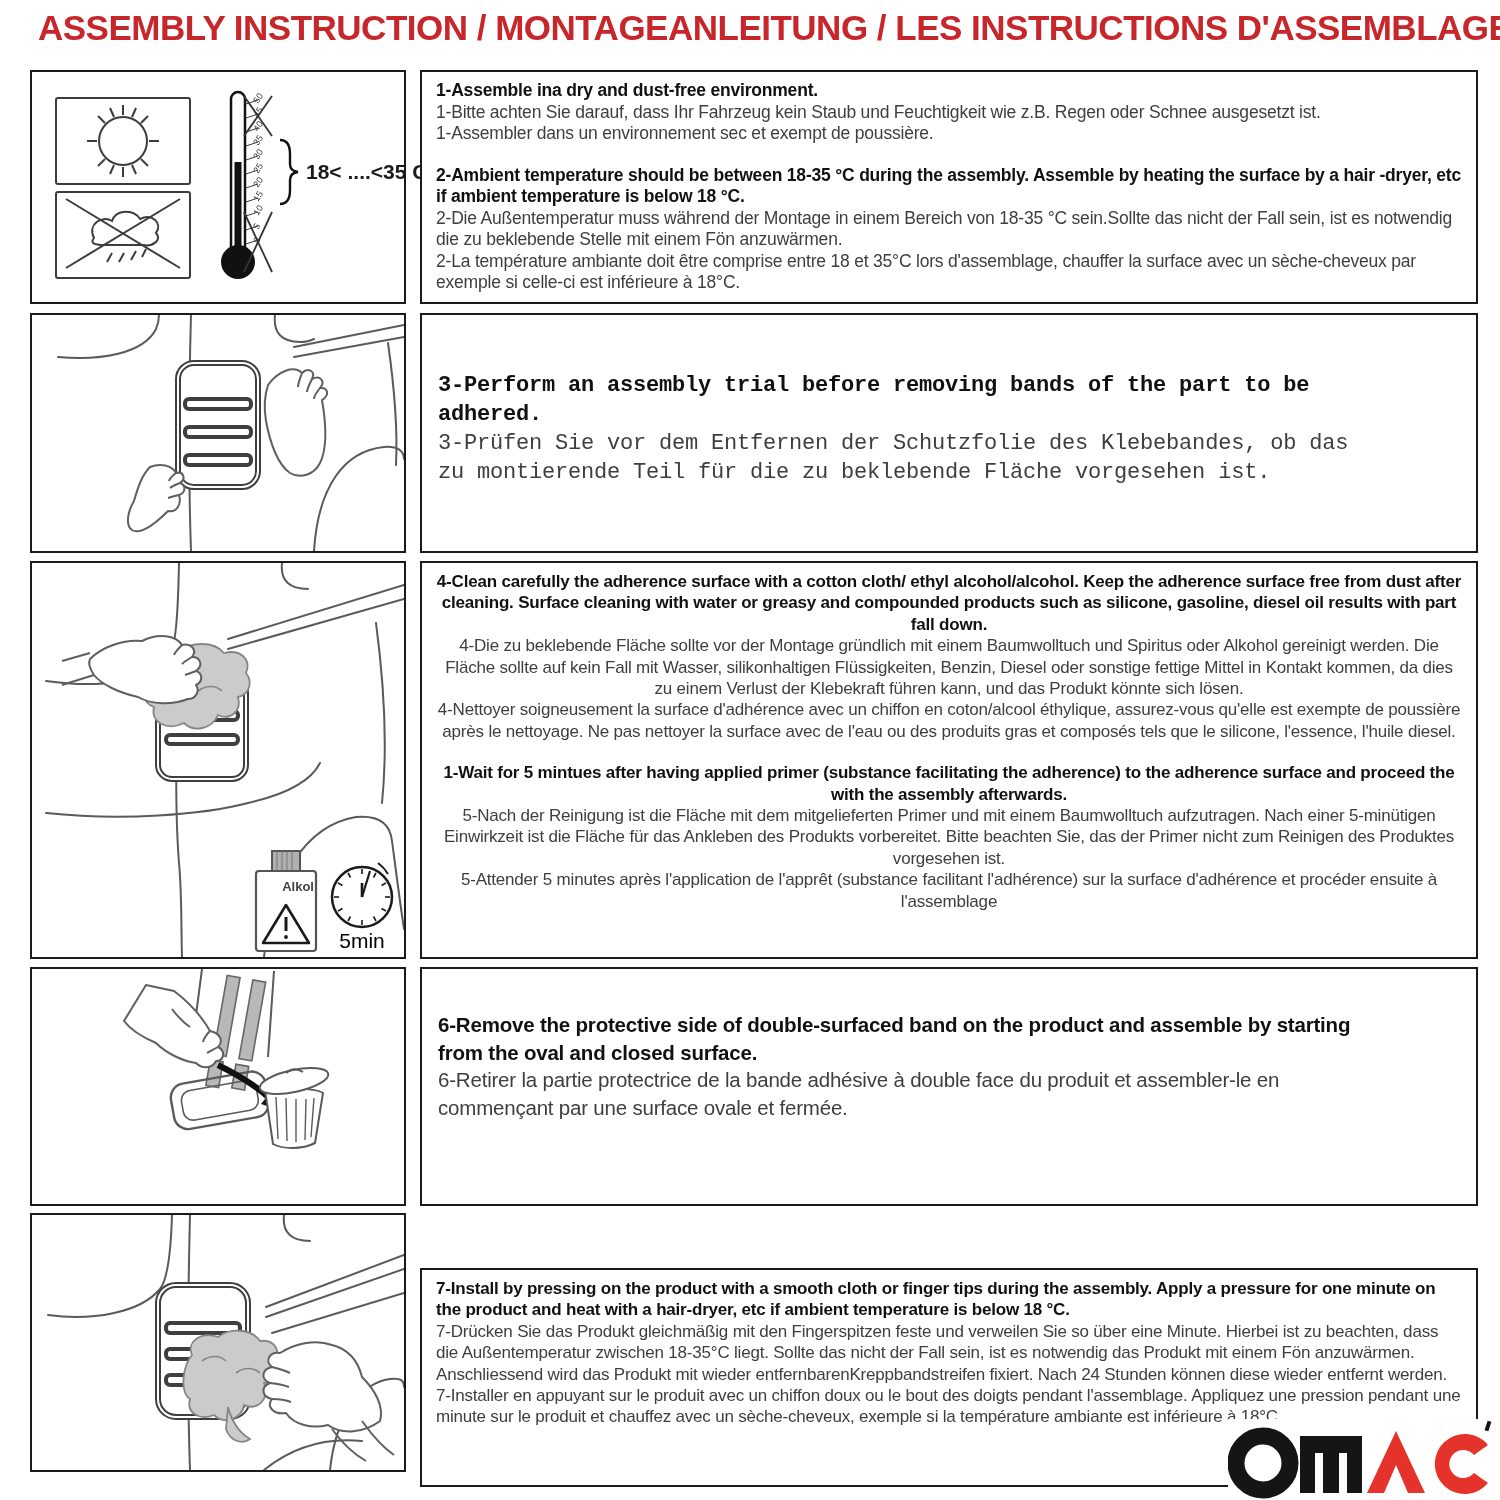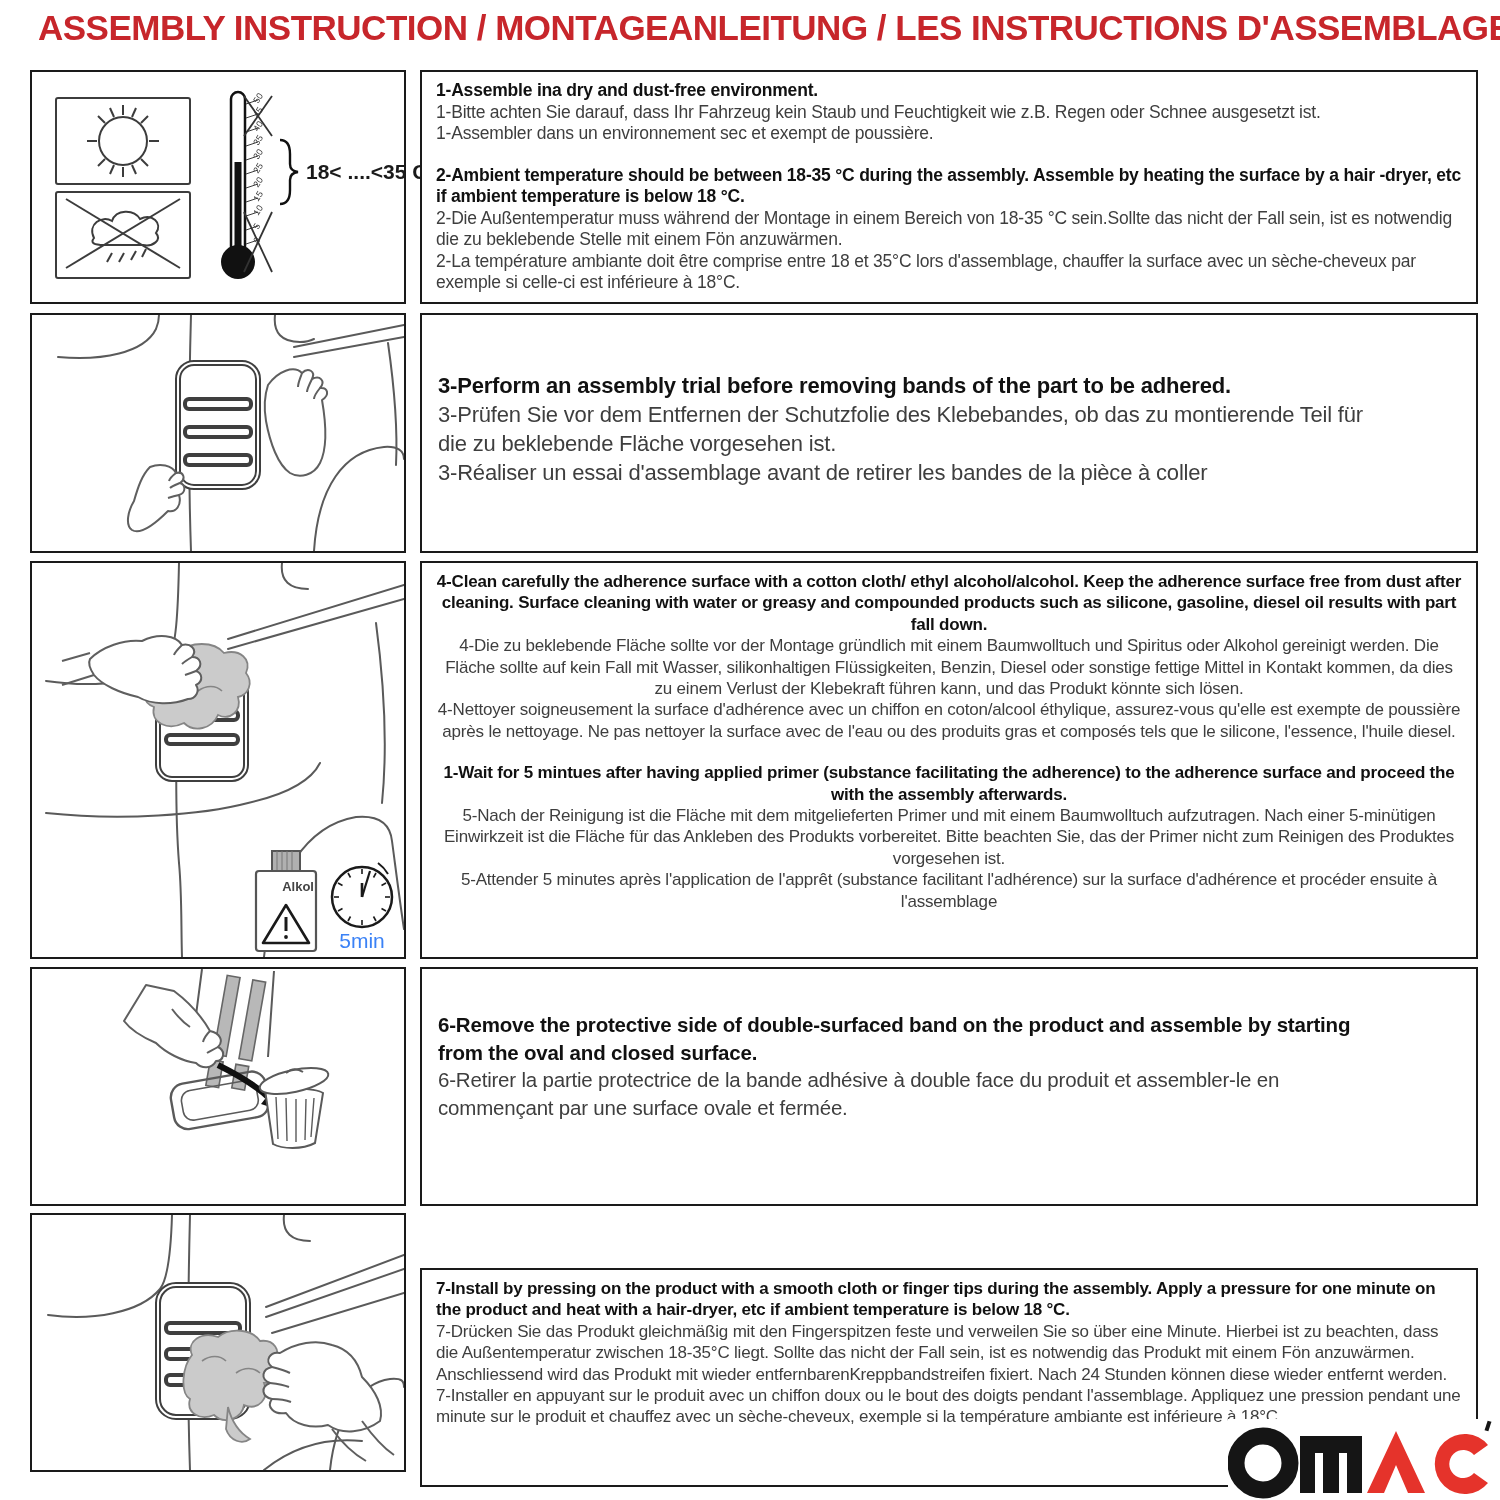--- a/index.html
+++ b/index.html
@@ -13,28 +13,28 @@
   #art2{top:313px;height:240px;}  #txt2{top:313px;height:240px;}
   #art3{top:561px;height:398px;}  #txt3{top:561px;height:398px;text-align:center;}
   #art4{top:967px;height:239px;}  #txt4{top:967px;height:239px;}
   #art5{top:1213px;height:259px;} #txt5{top:1268px;height:219px;}
   .txt{padding:8px 14px;}
   #txt2{padding:56px 16px 0;} #txt4{padding:42px 16px 14px;}
   .txt p{margin:0;color:#3e3e3e;}
   .txt p.b{color:#111;font-weight:700;}
   .t-sm p{font-size:17px;line-height:21.4px;letter-spacing:-0.2px;}
   #txt1 p{font-size:17.5px;line-height:21.5px;letter-spacing:-0.2px;}
-  #txt2 p{font-size:22px;line-height:29px;max-width:935px;letter-spacing:-0.2px;}
+  #txt2 p{font-size:22px;line-height:29px;max-width:935px;letter-spacing:-0.2px;font-family:Liberation Mono, monospace;}
   #txt4 p{font-size:20.5px;line-height:27.5px;max-width:935px;letter-spacing:-0.2px;}
   .gap{margin-top:20px !important;}
   .art svg{display:block;}
   .lbl{position:absolute;color:#1a1a1a;white-space:nowrap;}
   #temp-label{left:300px;top:160px;font-size:21px;font-weight:600;}
   #alkol-label{left:246px;top:876px;width:64px;text-align:center;font-size:13px;font-weight:700;color:#444;}
-  #fivemin-label{left:326px;top:925px;width:70px;text-align:center;font-size:21px;font-weight:400;color:#3b82f6;}
+  #fivemin-label{left:326px;top:925px;width:70px;text-align:center;font-size:21px;font-weight:400;color:#000000;}
   .logo{position:absolute;left:1228px;top:1419px;width:266px;height:81px;background:#fff;z-index:5;}
   .sr{position:absolute;width:1px;height:1px;overflow:hidden;clip:rect(0 0 0 0);}
   .scale-num{font-size:9px;fill:#3a3a3a;font-family:"Liberation Sans",sans-serif;}
 </style>
 </head>
 <body>
 
 <div class="title">ASSEMBLY INSTRUCTION / MONTAGEANLEITUNG / LES INSTRUCTIONS D'ASSEMBLAGE</div>
 
 <div class="art" id="art1">
@@ -141,21 +141,20 @@
     </g>
     <g fill="#fff" stroke="#5f5f5f" stroke-width="2" stroke-linejoin="round">
       <path d="M 118,152 C 128,148 140,150 144,158 C 152,156 154,164 148,168 C 154,170 154,178 147,180 C 150,190 144,198 136,196 C 122,210 108,220 100,215 C 93,210 96,196 102,186 C 106,172 110,160 118,152 Z"></path>
       <path fill="none" d="M 144,158 C 140,161 138,163 137,166 M 148,168 C 143,170 140,171 138,173 M 147,180 C 142,181 139,182 136,183"></path>
     </g>
   </svg>
 </div>
 <div class="txt" id="txt2">
   <p class="b">3-Perform an assembly trial before removing bands of the part to be adhered.</p>
   <p>3-Prüfen Sie vor dem Entfernen der Schutzfolie des Klebebandes, ob das zu montierende Teil für die zu beklebende Fläche vorgesehen ist.</p>
-  <p>3-Réaliser un essai d'assemblage avant de retirer les bandes de la pièce à coller</p>
 </div>
 
 <div class="art" id="art3">
   <svg width="372" height="394" viewBox="0 0 372 394">
     <g fill="none" stroke="#5a5a5a" stroke-width="2" stroke-linecap="round">
       <path d="M 14,118 C 70,126 118,118 136,96 C 144,86 146,50 147,0"></path>
       <path d="M 146,100 C 144,190 143,250 147,300"></path>
       <path d="M 147,300 C 150,332 149,362 150,394"></path>
       <path d="M 250,0 C 248,18 258,26 276,26"></path>
       <path d="M 196,76 L 372,22"></path>

